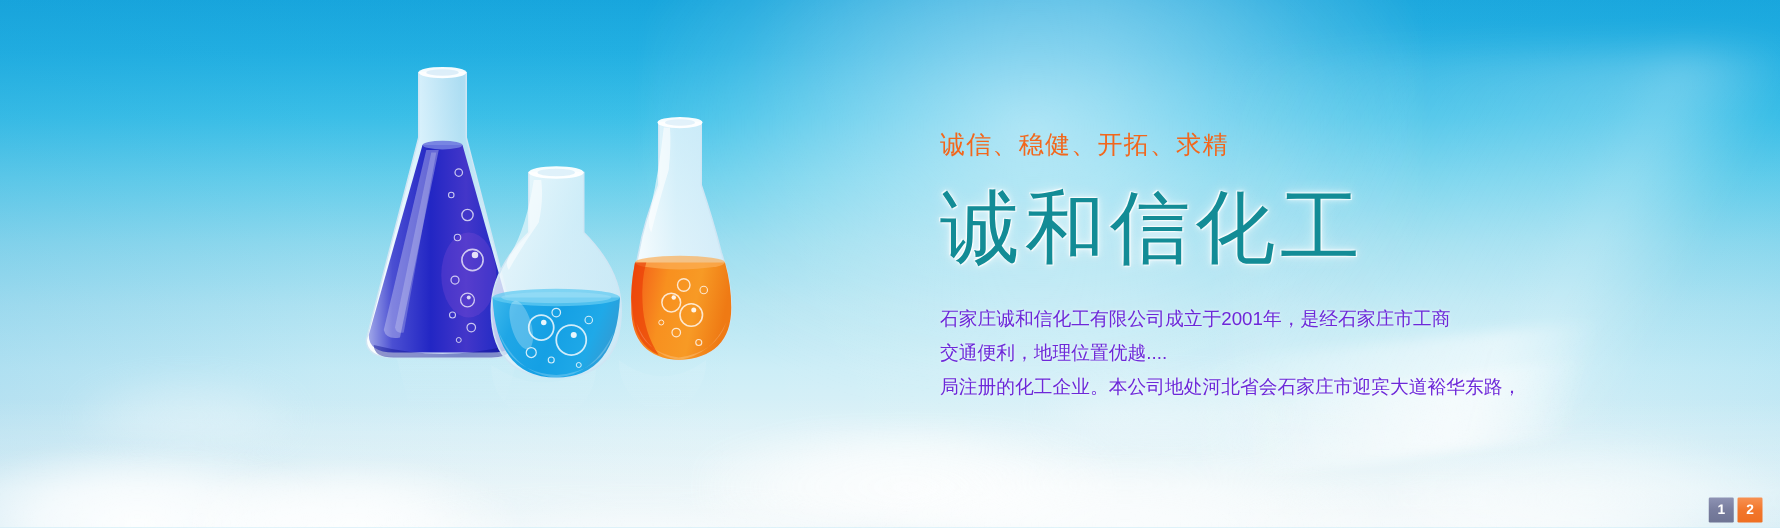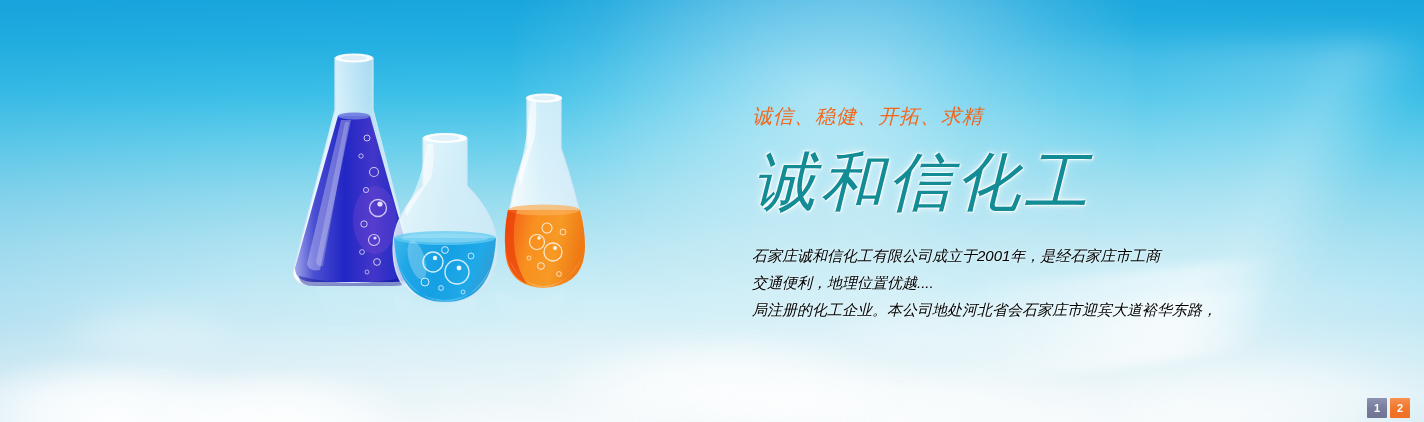--- a/index.html
+++ b/index.html
@@ -150,21 +150,20 @@
     height: 300px;
   }
   .flask-svg { display: block; width: 360px; height: 300px; }
 
   
   .copy {
     position: absolute;
     left: 752px;
     top: 104px;
     width: 520px;
-    font-style: italic;
   }
   .slogan {
     font-size: 20px;
     line-height: 24px;
     letter-spacing: 1px;
     color: #f2671c;
     margin: 0 0 20px 0;
     font-weight: 400;
     white-space: nowrap;
   }
@@ -179,21 +178,21 @@
     text-shadow:
        0 0 2px rgba(255,255,255,0.95),
        0 0 5px rgba(255,255,255,0.85),
        1px 1px 0 rgba(255,255,255,0.7),
       -1px -1px 0 rgba(255,255,255,0.7),
        0 0 12px rgba(255,255,255,0.55);
   }
   .intro {
     font-size: 15px;
     line-height: 27px;
-    color: #000000;
+    color: #6d28d9;
     margin: 0;
     max-width: 450px;
     text-shadow: 0 0 3px rgba(255,255,255,0.75);
   }
   .intro-line { display: block; white-space: nowrap; }
 
   
   .pager {
     position: absolute;
     right: 14px;

